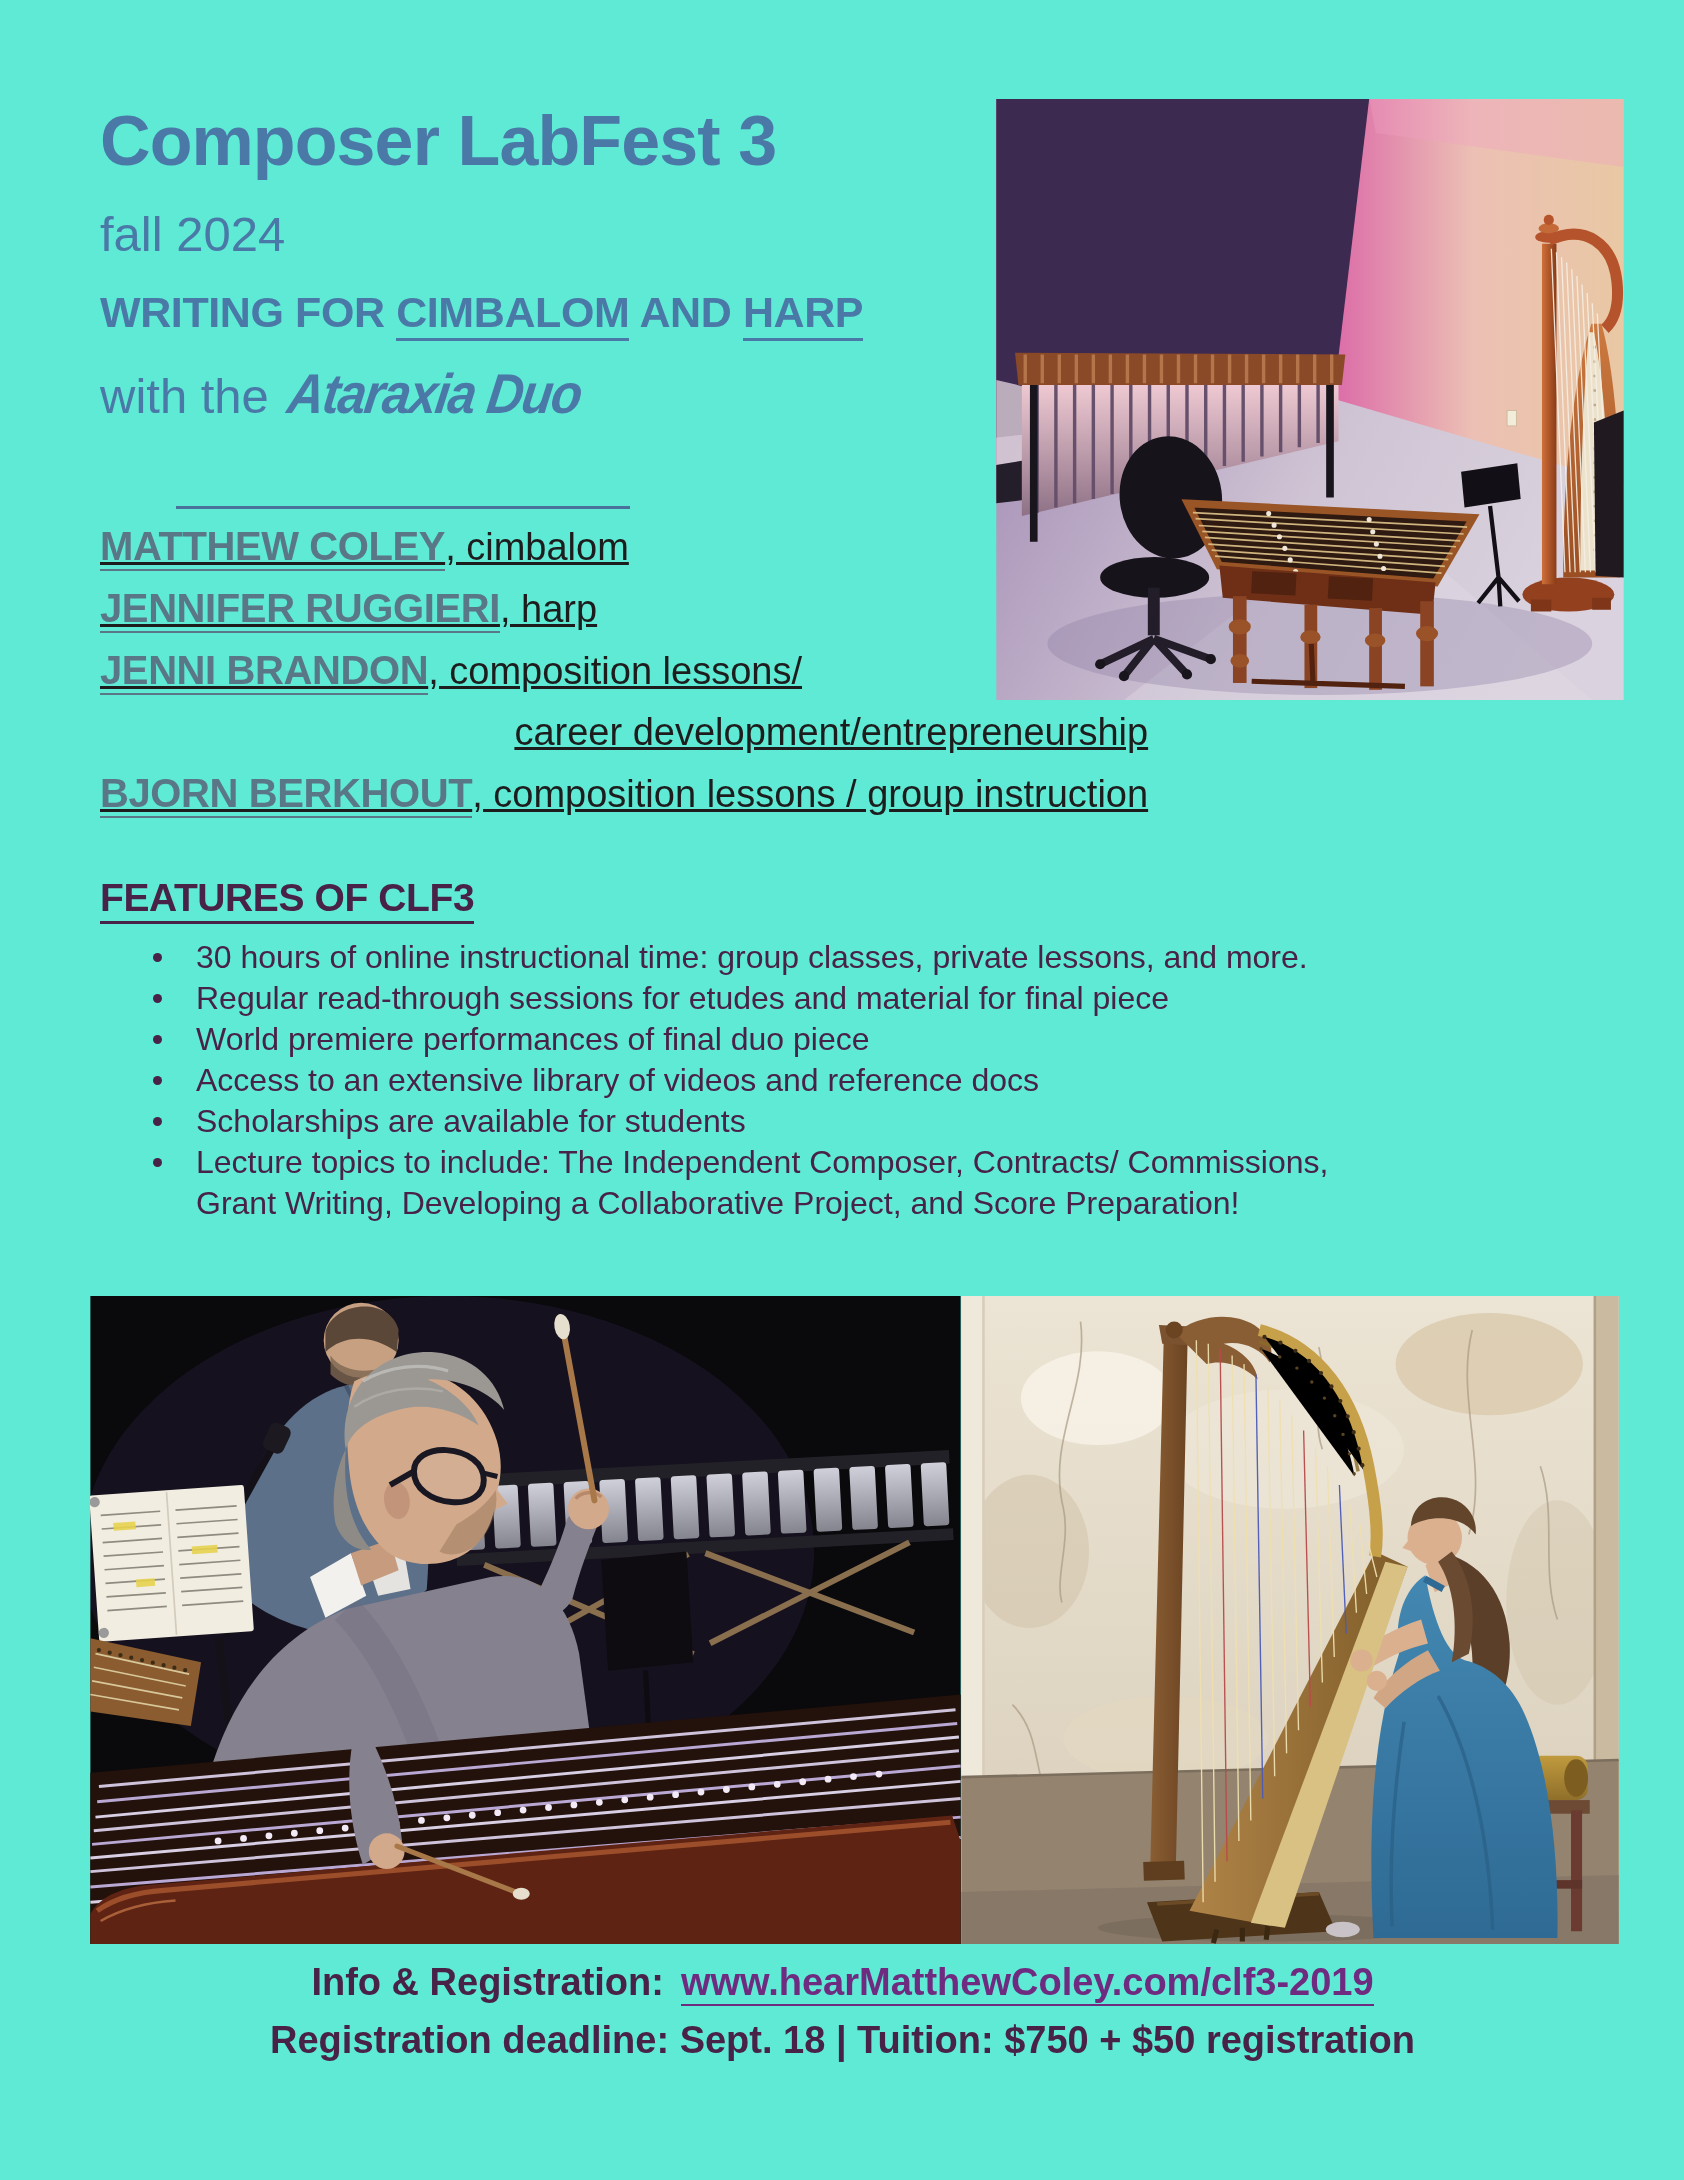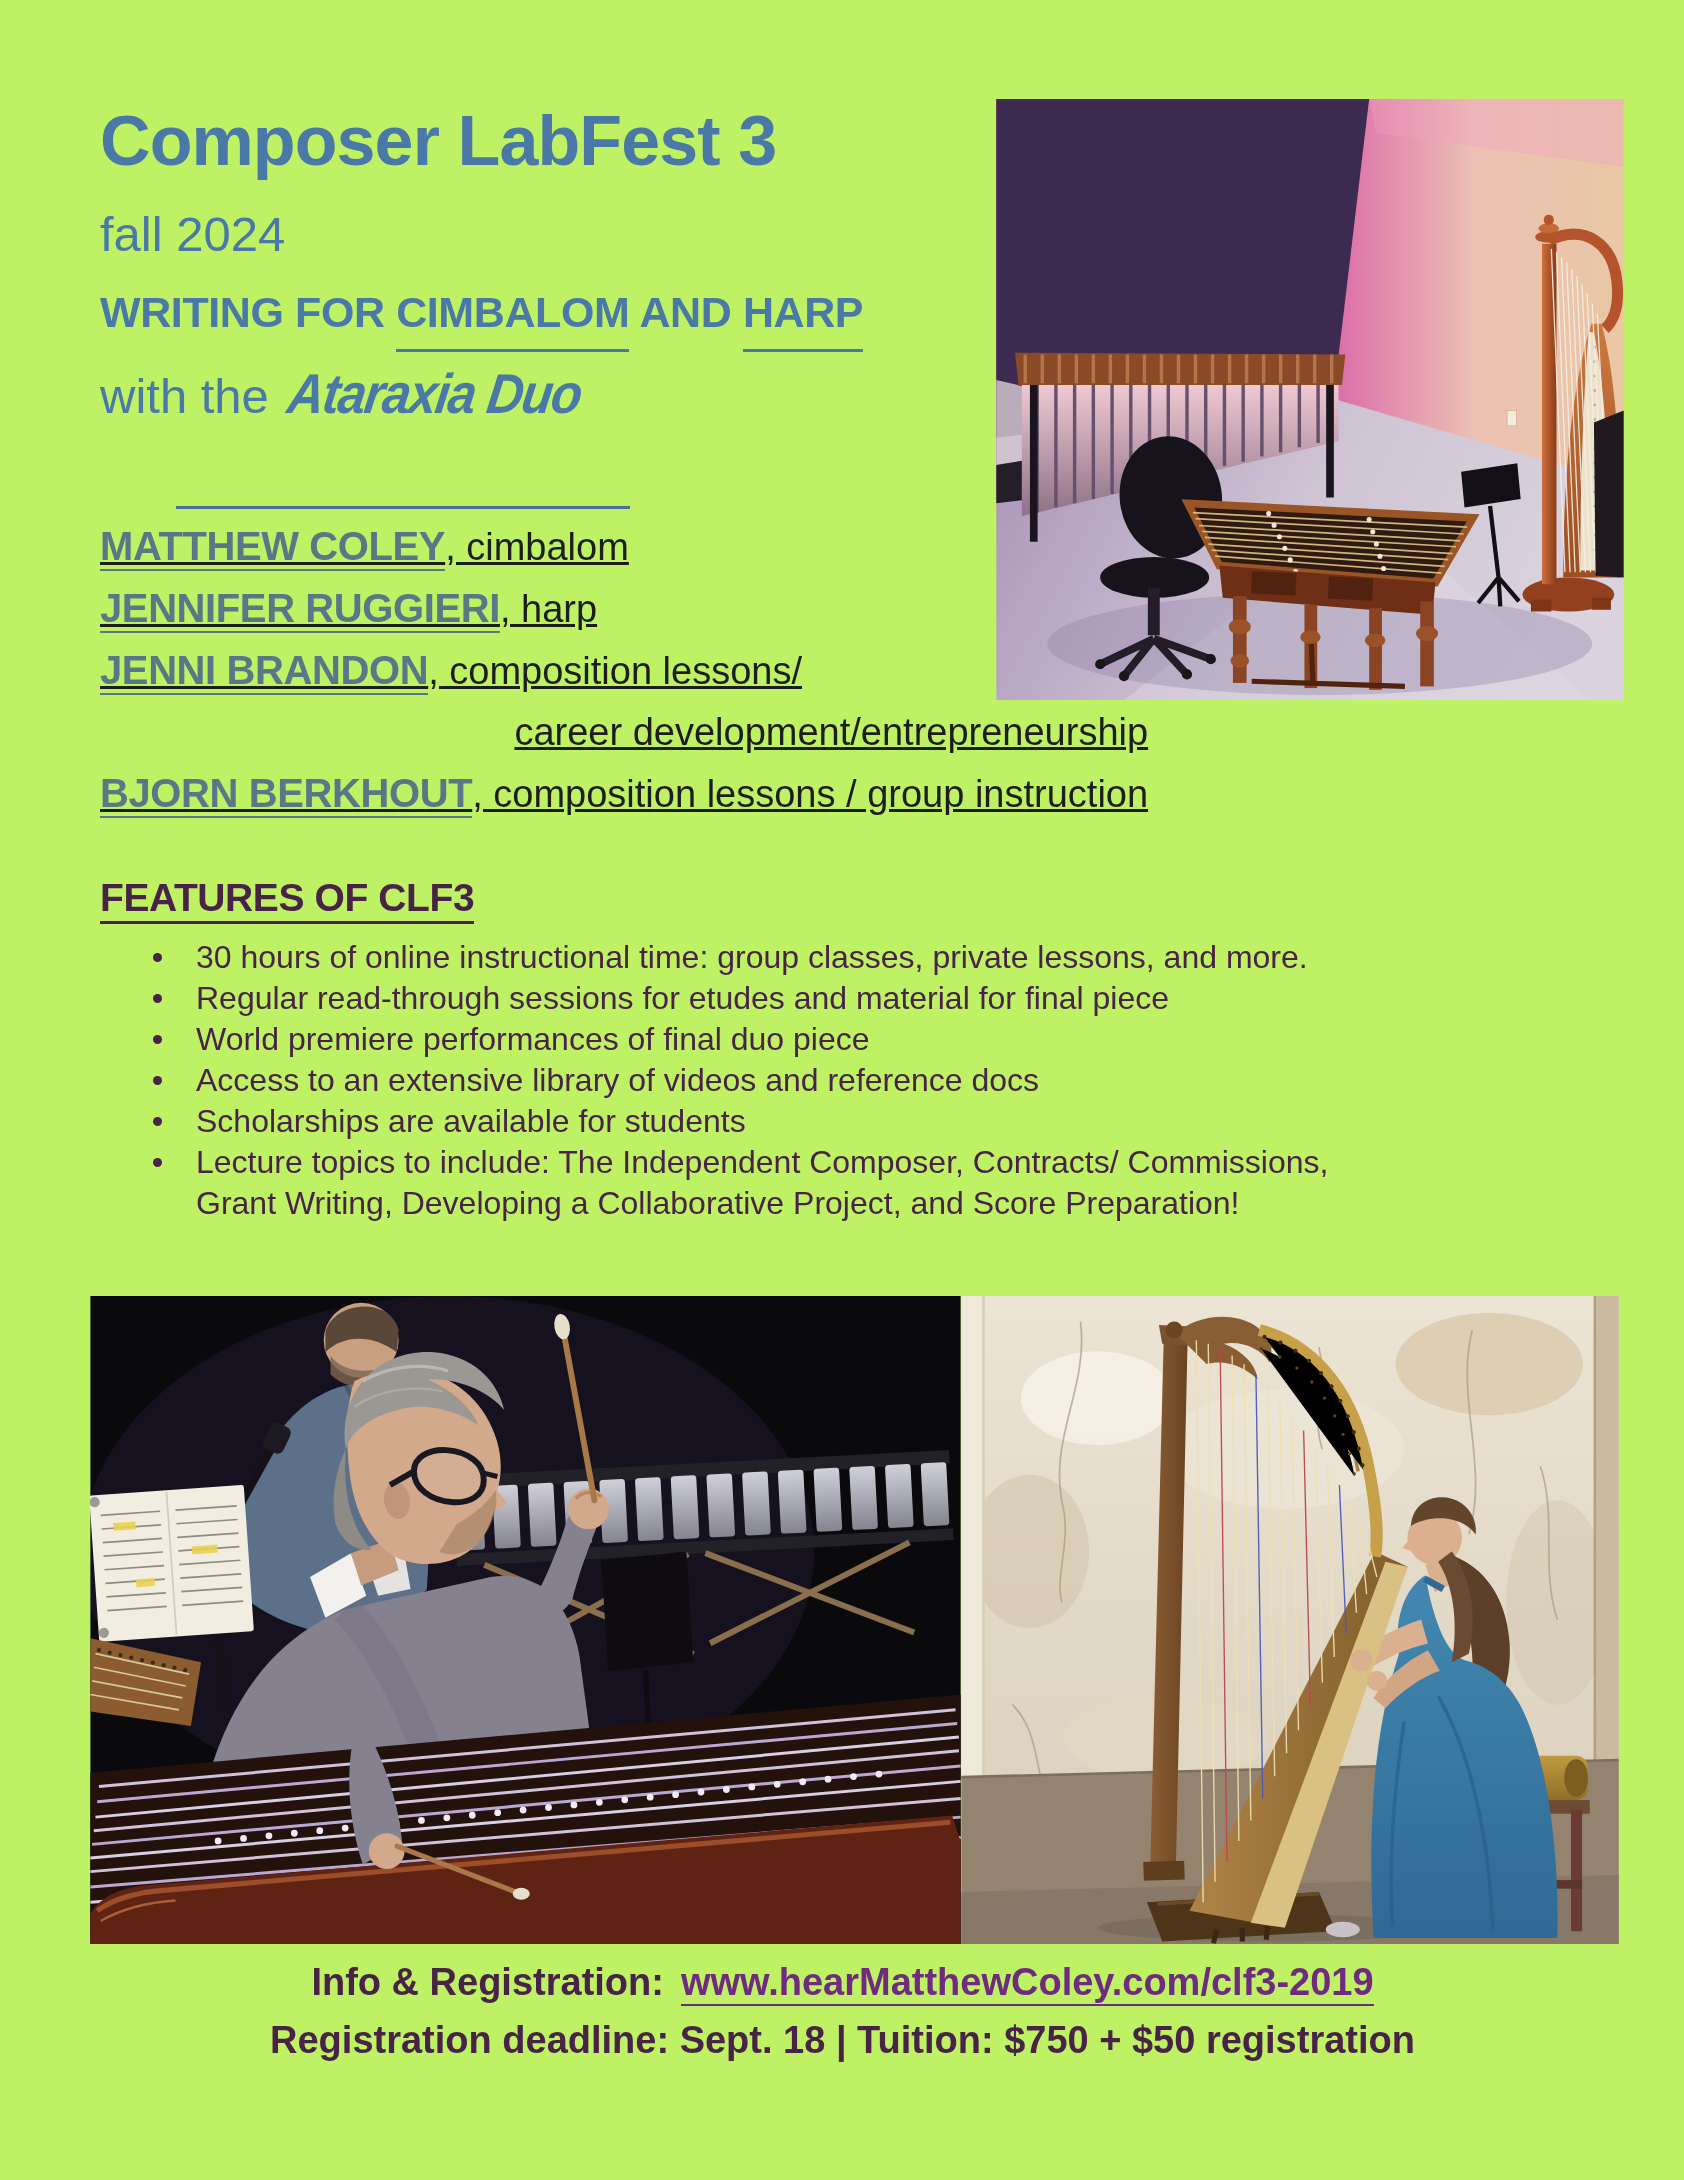--- a/index.html
+++ b/index.html
@@ -1,23 +1,23 @@
 <!DOCTYPE html>
 <html style="font-size:13.6px"><head>
 <meta charset="utf-8">
 <style>
   html,body{margin:0;padding:0;background:#ffffff;}
-  .page{position:relative;width:1685px;height:2181px;background:#bef264;overflow:hidden;
+  .page{position:relative;width:1685px;height:2181px;background:#5eead4;overflow:hidden;
         font-family:"Liberation Sans",sans-serif;}
   .abs{position:absolute;}
   
   .title{left:100px;top:101px;font-size:70px;font-weight:700;letter-spacing:-0.9px;color:#4a79a7;}
   .season{left:100px;top:206px;font-size:49px;font-weight:400;color:#4a79a7;}
   .course{left:100px;top:288px;font-size:43px;font-weight:700;color:#4a79a7;letter-spacing:-0.4px;white-space:nowrap;}
-  .course .u{border-bottom:3.4px solid #4a79a7;padding-bottom:13px;text-align:center;}
+  .course .u{border-bottom:3.4px solid #4a79a7;padding-bottom:2px;text-align:center;}
   .withline{left:100px;top:361px;font-size:49px;font-weight:400;color:#4a79a7;white-space:nowrap;}
   .duo{display:inline-block;font-size:56px;font-weight:700;font-style:italic;letter-spacing:-1.7px;
        transform:skewX(-8deg) scaleX(0.9);transform-origin:left bottom;margin-left:15.3px;color:#4a79a7;}
   .divider{left:176px;top:506px;width:454px;height:3.4px;background:#49719a;}
   
   .faculty{left:100px;top:516px;white-space:nowrap;}
   .fac-row{line-height:61px;font-size:38px;color:#1d1d1d;text-decoration:underline;}
   .fac-name{font-weight:700;font-size:40px;color:#5a7788;border-bottom:2.6px solid #5a7788;padding-bottom:0.9px;letter-spacing:-0.4px;}
   .fac-wrap{padding-left:96px;text-align:right;}
   

